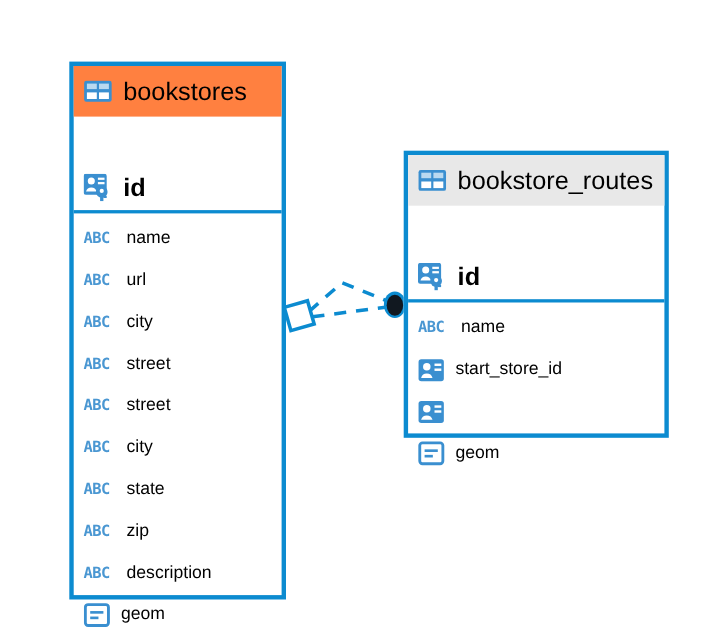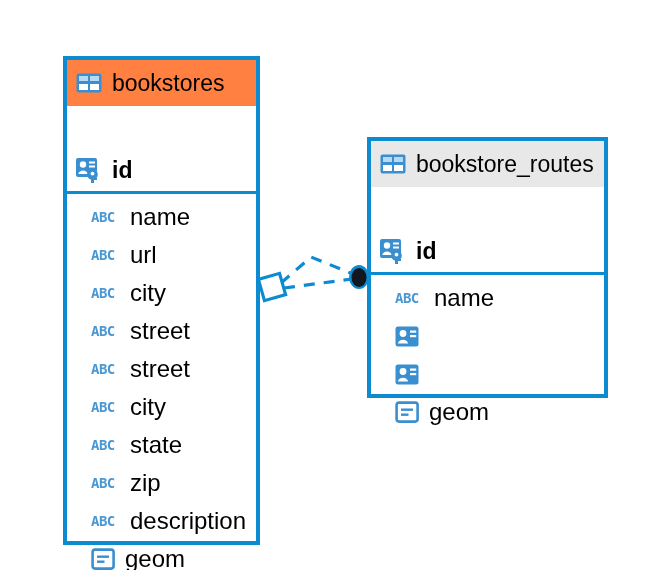--- a/index.html
+++ b/index.html
@@ -62,25 +62,25 @@
   }
   .field-list {
     padding-top: 4px;
     padding-bottom: 4px;
   }
   .field-row {
     box-sizing: border-box;
     height: 38px;
     display: flex;
     align-items: center;
-    padding-left: 24px;
+    padding-left: 9px;
     gap: 9px;
   }
   .field-label {
-    font-size: 24px;
+    font-size: 16px;
     color: #000000;
     line-height: 1;
     white-space: nowrap;
   }
 
   
   .icon {
     flex: 0 0 auto;
     display: block;
     line-height: 0;
@@ -288,20 +288,21 @@
       <div class="field-row">
         <span class="icon">
           <svg width="25" height="23" viewBox="0 0 25 23">
             <rect x="0.5" y="1.5" width="23" height="20" rx="2.5" fill="#3a8fd0"></rect>
             <circle cx="8" cy="8.5" r="3.4" fill="#ffffff"></circle>
             <path d="M 2.8 18.6 A 5.4 5.4 0 0 1 13.2 18.6 Z" fill="#ffffff"></path>
             <rect x="15" y="5.5" width="6.2" height="2.2" fill="#ffffff"></rect>
             <rect x="15" y="10" width="6.2" height="2.2" fill="#ffffff"></rect>
           </svg>
         </span>
+        <span class="field-label">start_store_id</span>
       </div>
 
       <div class="field-row">
         <span class="icon">
           <svg width="25" height="23" viewBox="0 0 25 23">
             <rect x="0.5" y="1.5" width="23" height="20" rx="2.5" fill="#3a8fd0"></rect>
             <circle cx="8" cy="8.5" r="3.4" fill="#ffffff"></circle>
             <path d="M 2.8 18.6 A 5.4 5.4 0 0 1 13.2 18.6 Z" fill="#ffffff"></path>
             <rect x="15" y="5.5" width="6.2" height="2.2" fill="#ffffff"></rect>
             <rect x="15" y="10" width="6.2" height="2.2" fill="#ffffff"></rect>

